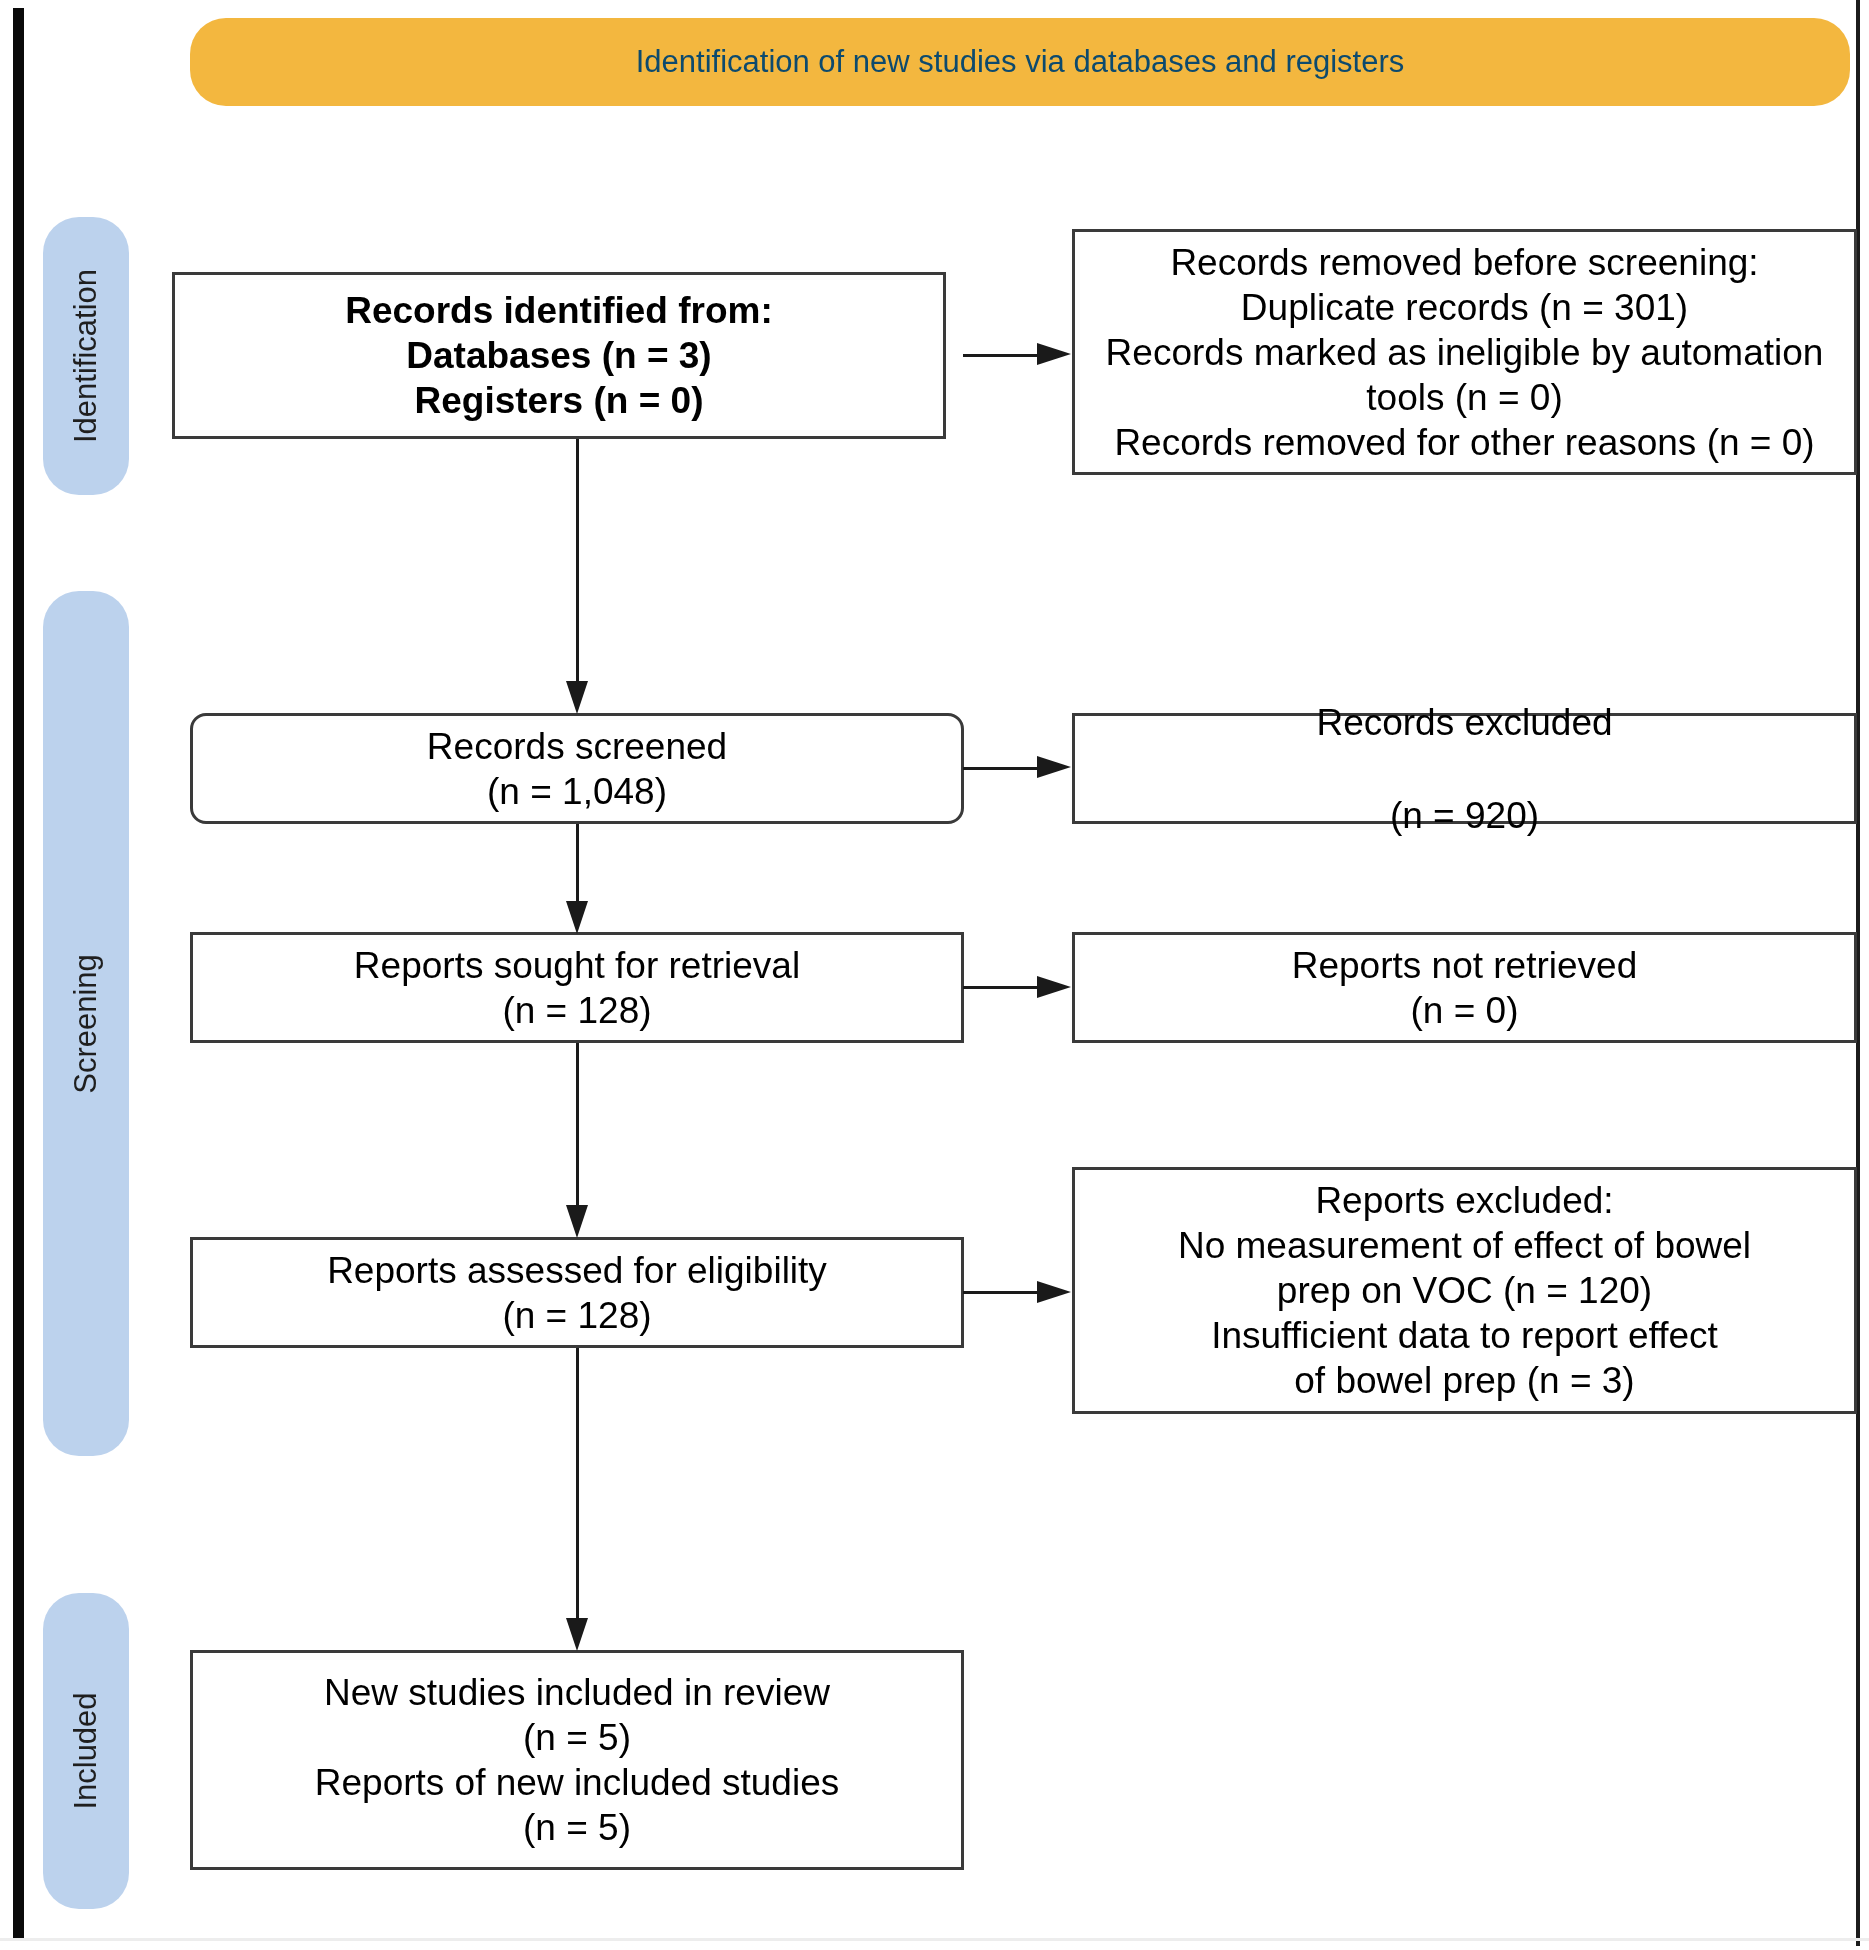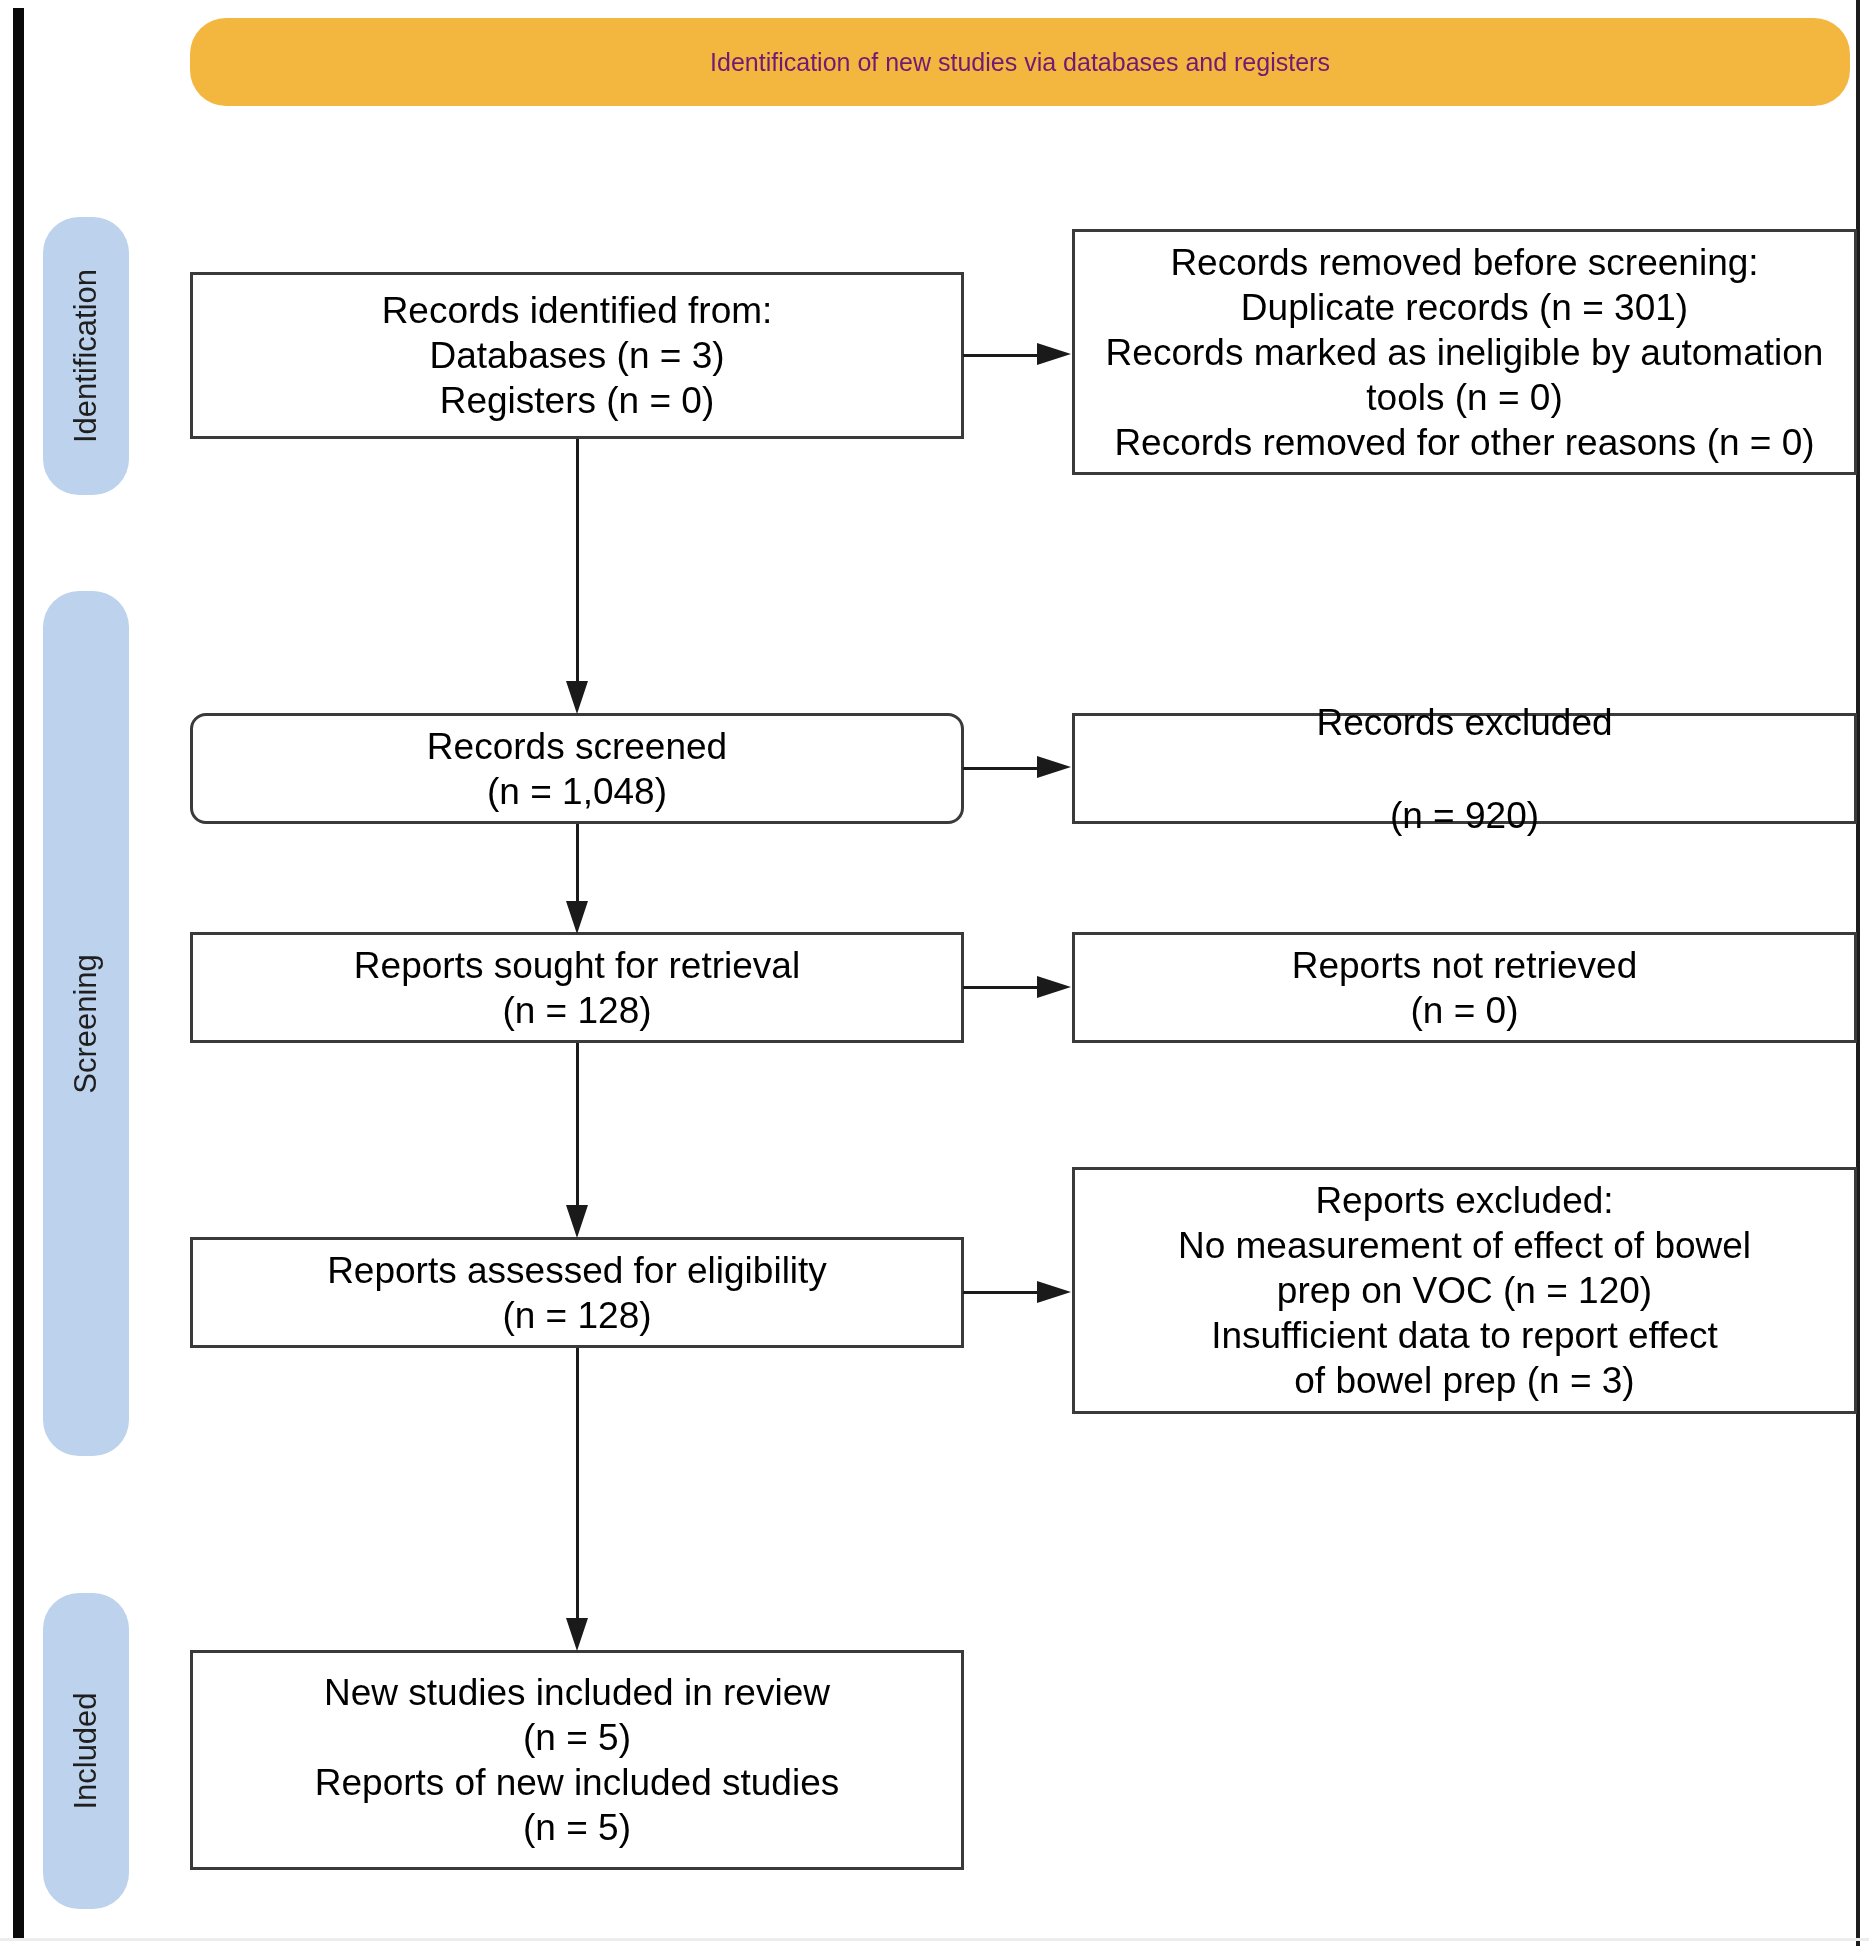--- a/index.html
+++ b/index.html
@@ -14,21 +14,21 @@
   
   .left-bar{position:absolute;left:12.5px;top:7.8px;width:11.7px;height:1932px;background:#0a0a0a;}
   .right-line{position:absolute;left:1856px;top:0;width:3.9px;height:1946px;background:#1c1c1c;}
   .bottom-line{position:absolute;left:0;top:1938px;width:1870px;height:3.1px;background:#ededed;}
 
   
   .header{
     position:absolute;left:190px;top:18px;width:1660px;height:88px;
     background:#F3B73F;border-radius:36px;
     display:flex;align-items:center;justify-content:center;
-    font-size:25px;line-height:1.2;color:#701a75;
+    font-size:31px;line-height:1.2;color:#0c4a6e;
   }
 
   
   .stage{
     position:absolute;left:43px;width:86px;
     background:#BCD2ED;border-radius:36px;
     display:flex;align-items:center;justify-content:center;
   }
   .stage span{
     transform:rotate(-90deg);white-space:nowrap;
@@ -39,21 +39,21 @@
   #stage-included{top:1593px;height:316px;}
 
   
   .box{
     position:absolute;box-sizing:border-box;
     background:#ffffff;border:3.1px solid #3a3a3a;
     display:flex;flex-direction:column;justify-content:center;align-items:center;
     text-align:center;font-size:37px;line-height:45px;
   }
   .box .line{white-space:nowrap;}
-  #b1{left:190px;top:272px;width:774px;height:167px;}
+  #b1{left:172px;top:272px;width:774px;height:167px;font-weight:bold;}
   #b2{left:190px;top:713px;width:774px;height:111px;border-radius:16px;}
   #b3{left:190px;top:932px;width:774px;height:111px;}
   #b4{left:190px;top:1237px;width:774px;height:111px;}
   #b5{left:190px;top:1650px;width:774px;height:220px;}
   #r1{left:1072px;top:229px;width:785px;height:246px;}
   #r2{left:1072px;top:713px;width:785px;height:111px;gap:48px;}
   #r3{left:1072px;top:932px;width:785px;height:111px;}
   #r4{left:1072px;top:1167px;width:785px;height:247px;}
 
   

